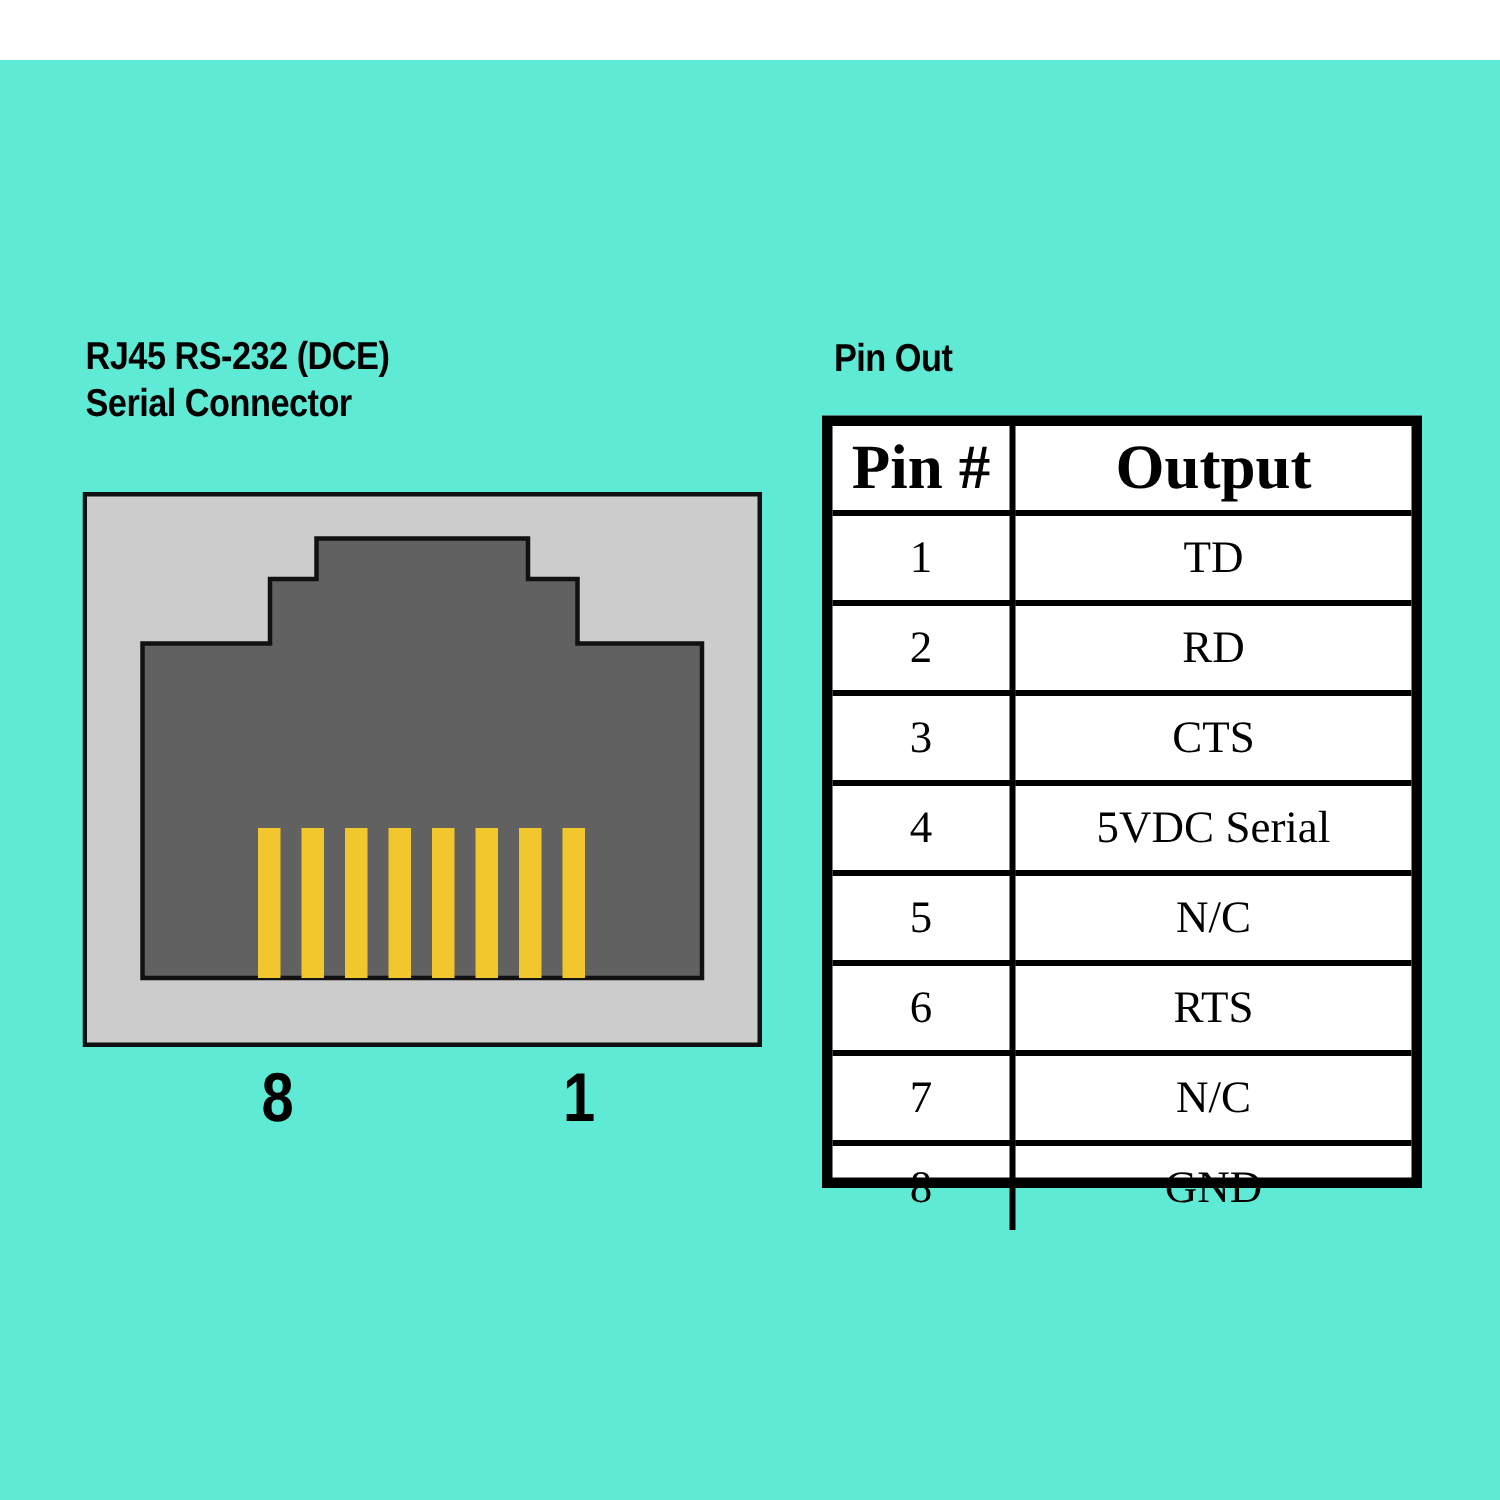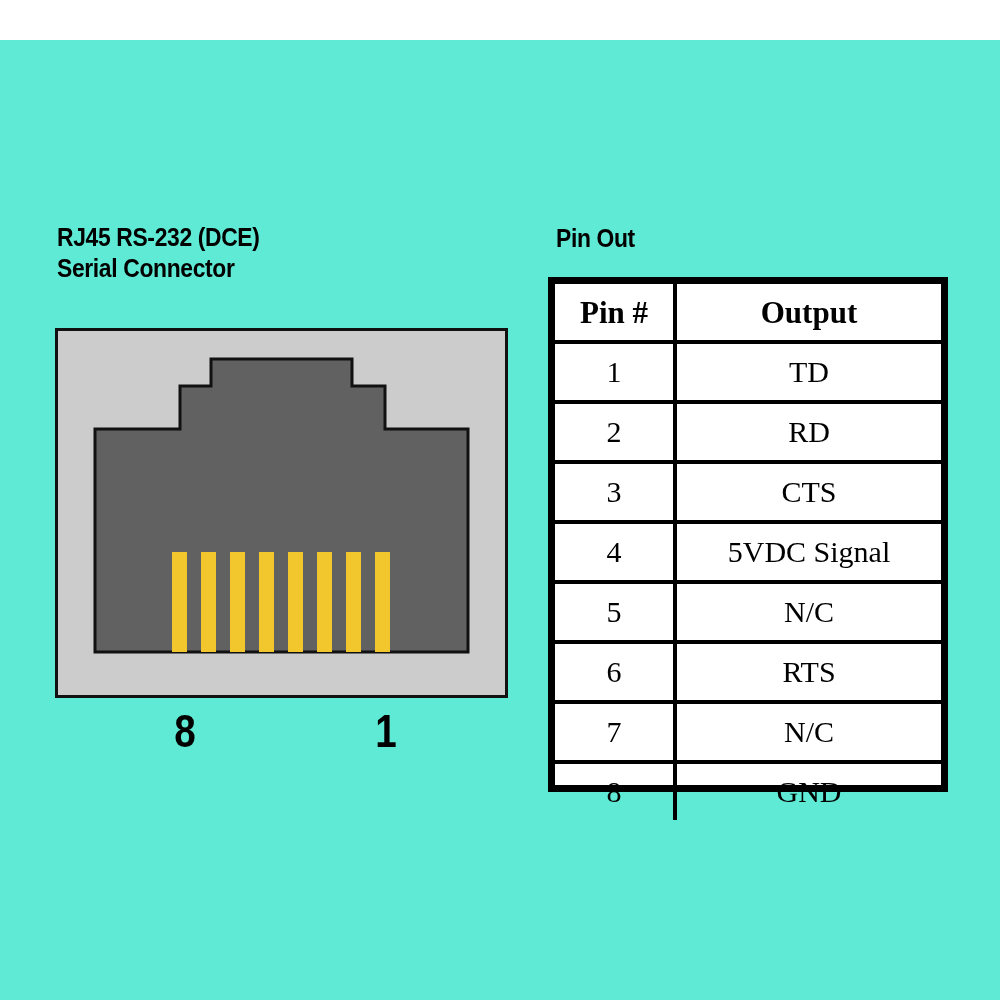--- a/index.html
+++ b/index.html
@@ -110,21 +110,21 @@
     height: 56px;
   }
   table.pinout td.pin-col {
     border-right: 4px solid #000000;
   }
   table.pinout tr:last-child td {
     border-bottom: 0;
   }
   table.pinout tr.header-row td {
     font-weight: bold;
-    font-size: 31px;
+    font-size: 42px;
   }
 </style>
 </head>
 <body>
 
 <div id="page">
 
   <div class="connector-heading">
     <span class="line">RJ45 RS-232 (DCE)</span>
     <span class="line">Serial Connector</span>
@@ -185,21 +185,21 @@
         <tr>
           <td class="pin-col">2</td>
           <td>RD</td>
         </tr>
         <tr>
           <td class="pin-col">3</td>
           <td>CTS</td>
         </tr>
         <tr>
           <td class="pin-col">4</td>
-          <td>5VDC Signal</td>
+          <td>5VDC Serial</td>
         </tr>
         <tr>
           <td class="pin-col">5</td>
           <td>N/C</td>
         </tr>
         <tr>
           <td class="pin-col">6</td>
           <td>RTS</td>
         </tr>
         <tr>

